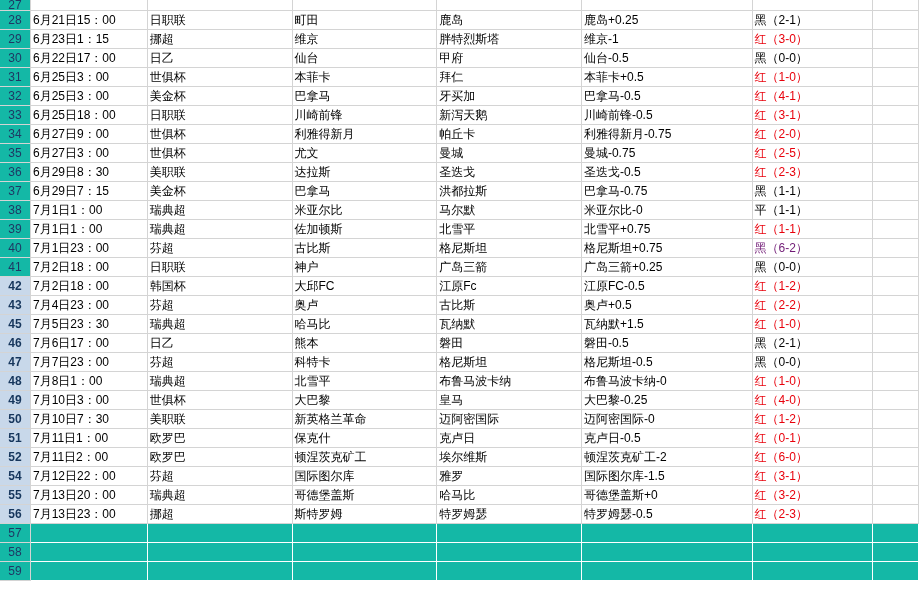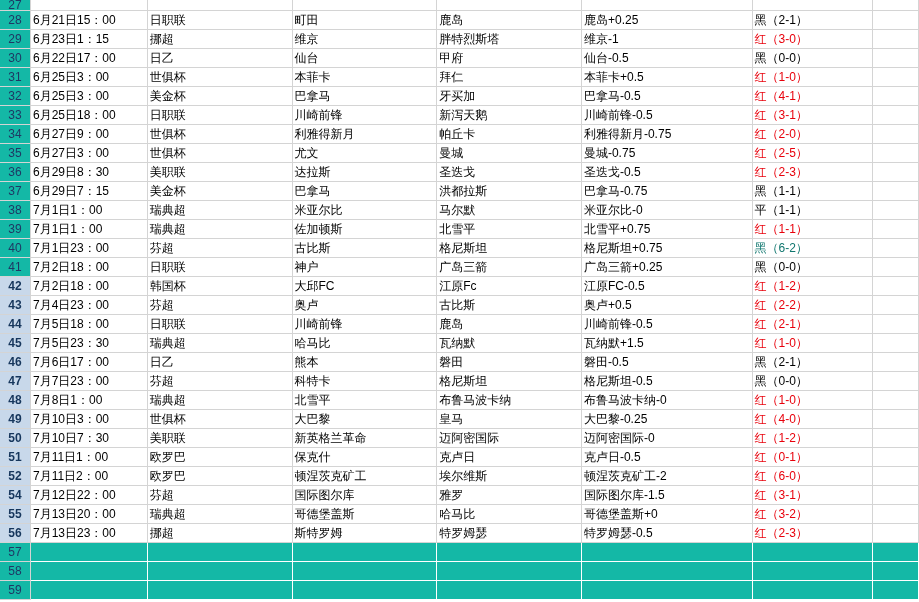--- a/index.html
+++ b/index.html
@@ -207,21 +207,21 @@
           <td class="c6" style="color: rgb(232, 0, 11);">红（1-1）</td>
           <td class="c8"></td>
         </tr>
         <tr>
           <td class="rowhead">40</td>
           <td class="c1">7月1日23：00</td>
           <td class="c2">芬超</td>
           <td class="c3">古比斯</td>
           <td class="c4">格尼斯坦</td>
           <td class="c5">格尼斯坦+0.75</td>
-          <td class="c6" style="color: #0f766e;">黑（6-2）</td>
+          <td class="c6" style="color: #701a75;">黑（6-2）</td>
           <td class="c8"></td>
         </tr>
         <tr>
           <td class="rowhead">41</td>
           <td class="c1">7月2日18：00</td>
           <td class="c2">日职联</td>
           <td class="c3">神户</td>
           <td class="c4">广岛三箭</td>
           <td class="c5">广岛三箭+0.25</td>
           <td class="c6" style="color: rgb(0, 0, 0);">黑（0-0）</td>
@@ -238,30 +238,20 @@
           <td class="c8"></td>
         </tr>
         <tr>
           <td class="rowhead sel">43</td>
           <td class="c1">7月4日23：00</td>
           <td class="c2">芬超</td>
           <td class="c3">奥卢</td>
           <td class="c4">古比斯</td>
           <td class="c5">奥卢+0.5</td>
           <td class="c6" style="color: rgb(232, 0, 11);">红（2-2）</td>
-          <td class="c8"></td>
-        </tr>
-        <tr>
-          <td class="rowhead sel">44</td>
-          <td class="c1">7月5日18：00</td>
-          <td class="c2">日职联</td>
-          <td class="c3">川崎前锋</td>
-          <td class="c4">鹿岛</td>
-          <td class="c5">川崎前锋-0.5</td>
-          <td class="c6" style="color: rgb(232, 0, 11);">红（2-1）</td>
           <td class="c8"></td>
         </tr>
         <tr>
           <td class="rowhead sel">45</td>
           <td class="c1">7月5日23：30</td>
           <td class="c2">瑞典超</td>
           <td class="c3">哈马比</td>
           <td class="c4">瓦纳默</td>
           <td class="c5">瓦纳默+1.5</td>
           <td class="c6" style="color: rgb(232, 0, 11);">红（1-0）</td>

